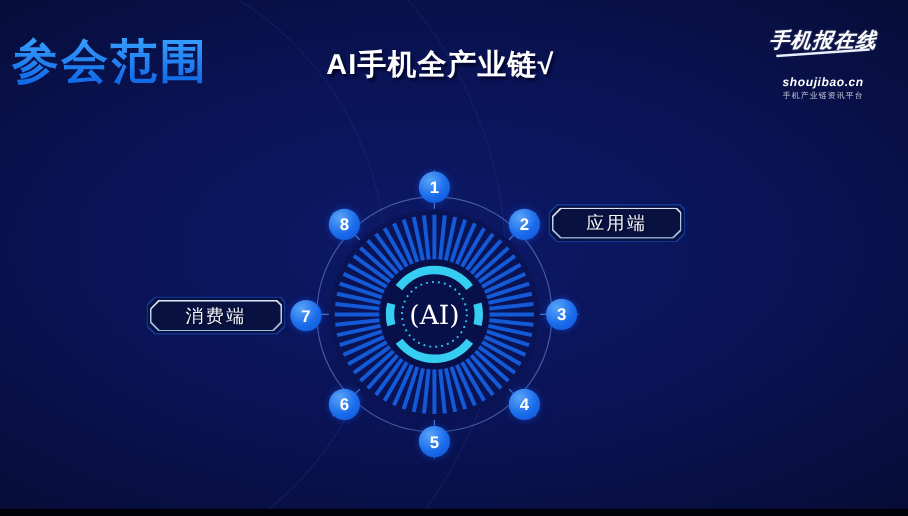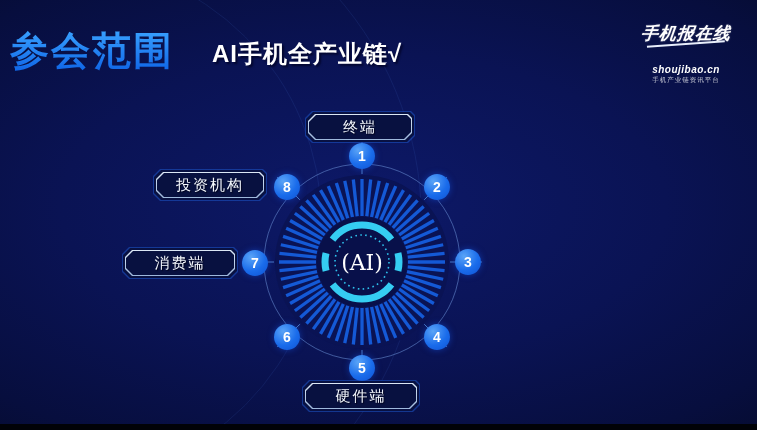--- a/index.html
+++ b/index.html
@@ -16,21 +16,21 @@
   #bottom-bar{position:absolute;left:0;bottom:0;width:100%;height:6px;background:#010207;}
 
   
   #page-title{
     position:absolute;left:10px;top:24px;font-size:39px;font-weight:900;letter-spacing:2px;
     background:linear-gradient(180deg,#39a2ff 10%,#0e64e6 90%);
     -webkit-background-clip:text;background-clip:text;color:transparent;
     text-shadow:0 0 1px rgba(0,20,60,.0);
   }
   #subtitle{
-    position:absolute;left:212px;top:38px;width:310px;
+    position:absolute;left:212px;top:38px;width:310px;text-align:center;
     color:#ffffff;font-size:24px;font-weight:800;letter-spacing:1px;
     text-shadow:2px 2px 2px rgba(0,0,30,.7);
   }
 
   
   #logo{position:absolute;right:16px;top:22px;width:110px;text-align:center;color:#fff;}
   #logo-brand{font-size:17px;font-weight:800;font-style:italic;letter-spacing:1px;
     transform:skewX(-6deg);display:inline-block;text-shadow:0 0 2px rgba(255,255,255,.35);}
   #logo-underline{width:78px;height:2px;background:#e8eefb;margin:0 auto;transform:rotate(-4deg) translateY(-2px);}
   #logo-domain{font-size:10px;font-weight:700;letter-spacing:.5px;margin-top:17px;font-style:italic;}
@@ -159,43 +159,29 @@
 
   <div class="node-badge" style="left:349px;top:143px">1</div>
   <div class="node-badge" style="left:424px;top:174px">2</div>
   <div class="node-badge" style="left:455px;top:249px">3</div>
   <div class="node-badge" style="left:424px;top:324px">4</div>
   <div class="node-badge" style="left:349px;top:355px">5</div>
   <div class="node-badge" style="left:274px;top:324px">6</div>
   <div class="node-badge" style="left:242px;top:250px">7</div>
   <div class="node-badge" style="left:274px;top:174px">8</div>
 
-  <div class="lbox" style="left:308px;top:114px;width:104px">
+  <div class="lbox" style="left:460px;top:173px;width:108px">
     <i class="l0"></i>
       <i class="l1"></i>
       <i class="l2"></i>
       <i class="l3"></i>
-    <span class="ltext">终端</span>
-  </div>
-  <div class="lbox" style="left:305px;top:383px;width:112px">
-    <i class="l0"></i>
-      <i class="l1"></i>
-      <i class="l2"></i>
-      <i class="l3"></i>
-    <span class="ltext">硬件端</span>
+    <span class="ltext">应用端</span>
   </div>
   <div class="lbox" style="left:125px;top:250px;width:110px">
     <i class="l0"></i>
       <i class="l1"></i>
       <i class="l2"></i>
       <i class="l3"></i>
     <span class="ltext">消费端</span>
   </div>
-  <div class="lbox" style="left:156px;top:172px;width:108px">
-    <i class="l0"></i>
-      <i class="l1"></i>
-      <i class="l2"></i>
-      <i class="l3"></i>
-    <span class="ltext">投资机构</span>
-  </div>
 
   <div id="bottom-bar"></div>
 </div>
 
 </body></html>

